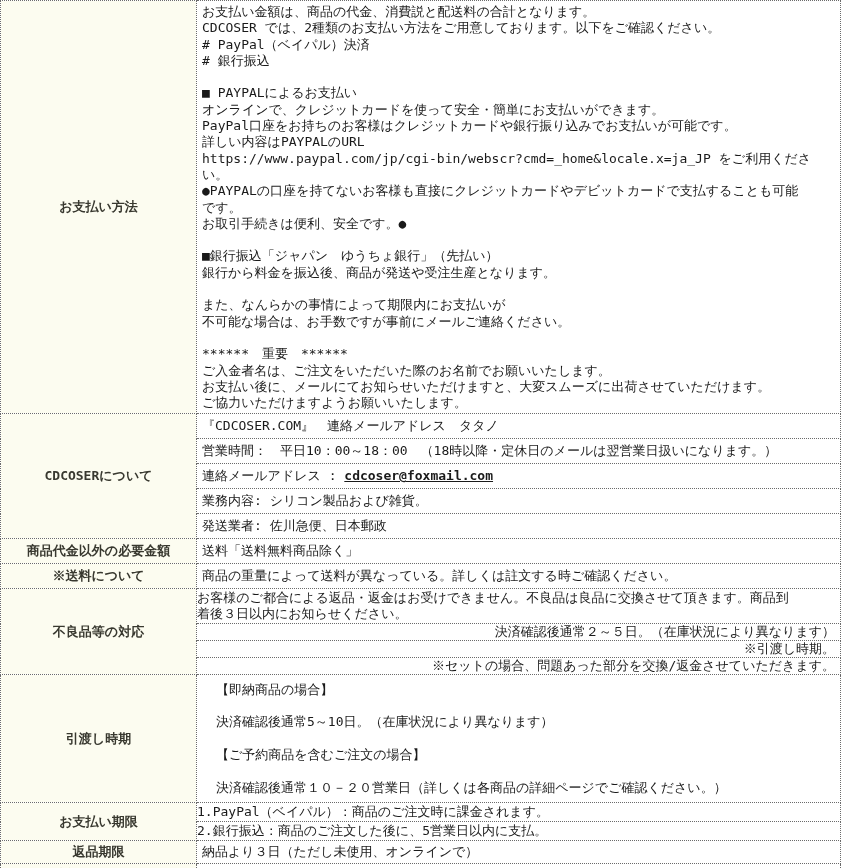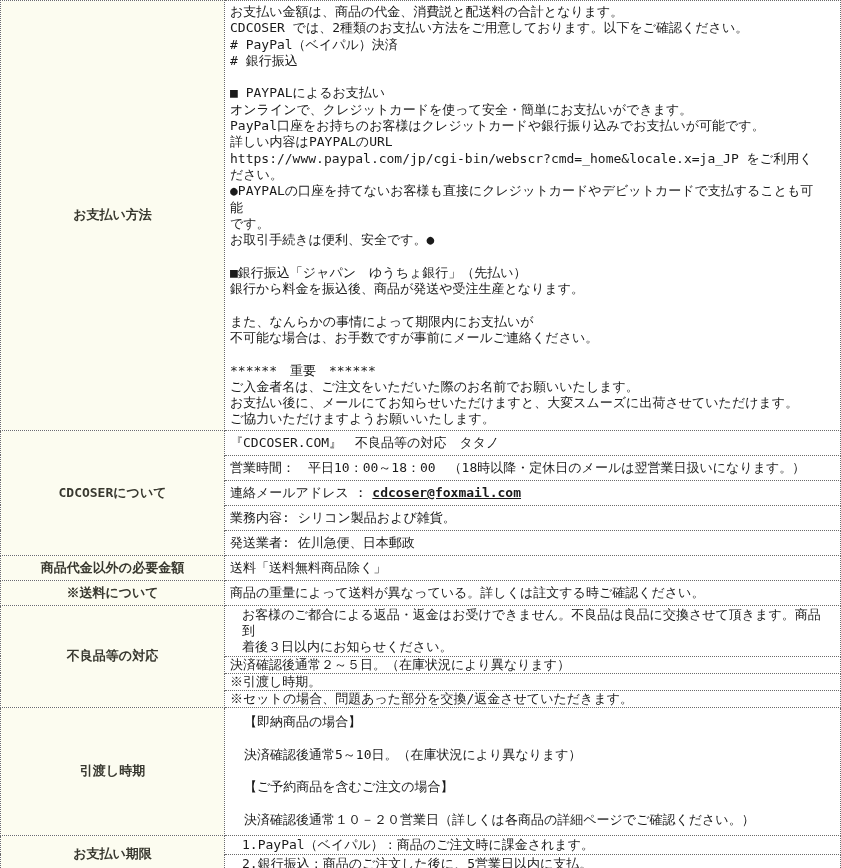--- a/index.html
+++ b/index.html
@@ -24,40 +24,40 @@
     border: 1px dotted #6b6b6b;
     vertical-align: middle;
     overflow: hidden;
   }
   th.label {
     width: 189px;
     background: #fcfcf0;
     font-weight: bold;
     text-align: center;
     color: #38382f;
-    padding: 2px 17px;
+    padding: 2px 3px;
     font-size: 13px;
   }
   td.content {
     text-align: left;
     padding: 2px 5px;
     line-height: 16px;
   }
   .pre {
     white-space: pre-wrap;
     word-break: break-all;
   }
   td.big {
     line-height: 16.3px;
     padding: 3px 16px 2px 5px;
     vertical-align: top;
   }
   td.mid   { padding: 4px 5px; }   
-  td.tight { padding: 0 5px; }     
-  td.tight1{ padding: 1px 17px; }
+  td.tight { padding: 0 5px; text-align: right; }     
+  td.tight1{ padding: 1px 0; }
   td.deliv { padding: 6px 19px; line-height: 16.3px; }
   .b { font-weight: bold; text-decoration: underline; }
 </style>
 </head>
 <body>
 
 <table class="policy">
 
   <tbody>
       <tr>
@@ -83,21 +83,21 @@
 不可能な場合は、お手数ですが事前にメールご連絡ください。
 
 ******　重要　******
 ご入金者名は、ご注文をいただいた際のお名前でお願いいたします。
 お支払い後に、メールにてお知らせいただけますと、大変スムーズに出荷させていただけます。
 ご協力いただけますようお願いいたします。</td>
   </tr>
 
   <tr>
     <th class="label" rowspan="5">CDCOSERについて</th>
-    <td class="content mid">『CDCOSER.COM』　不良品等の対応　タタノ</td>
+    <td class="content mid">『CDCOSER.COM』　連絡メールアドレス　タタノ</td>
   </tr>
   <tr>
     <td class="content mid">営業時間：　平日10：00～18：00　（18時以降・定休日のメールは翌営業日扱いになります。）</td>
   </tr>
   <tr>
     <td class="content mid">
       <span>連絡メールアドレス : </span><span class="b">cdcoser@foxmail.com</span>
     </td>
   </tr>
   <tr>

